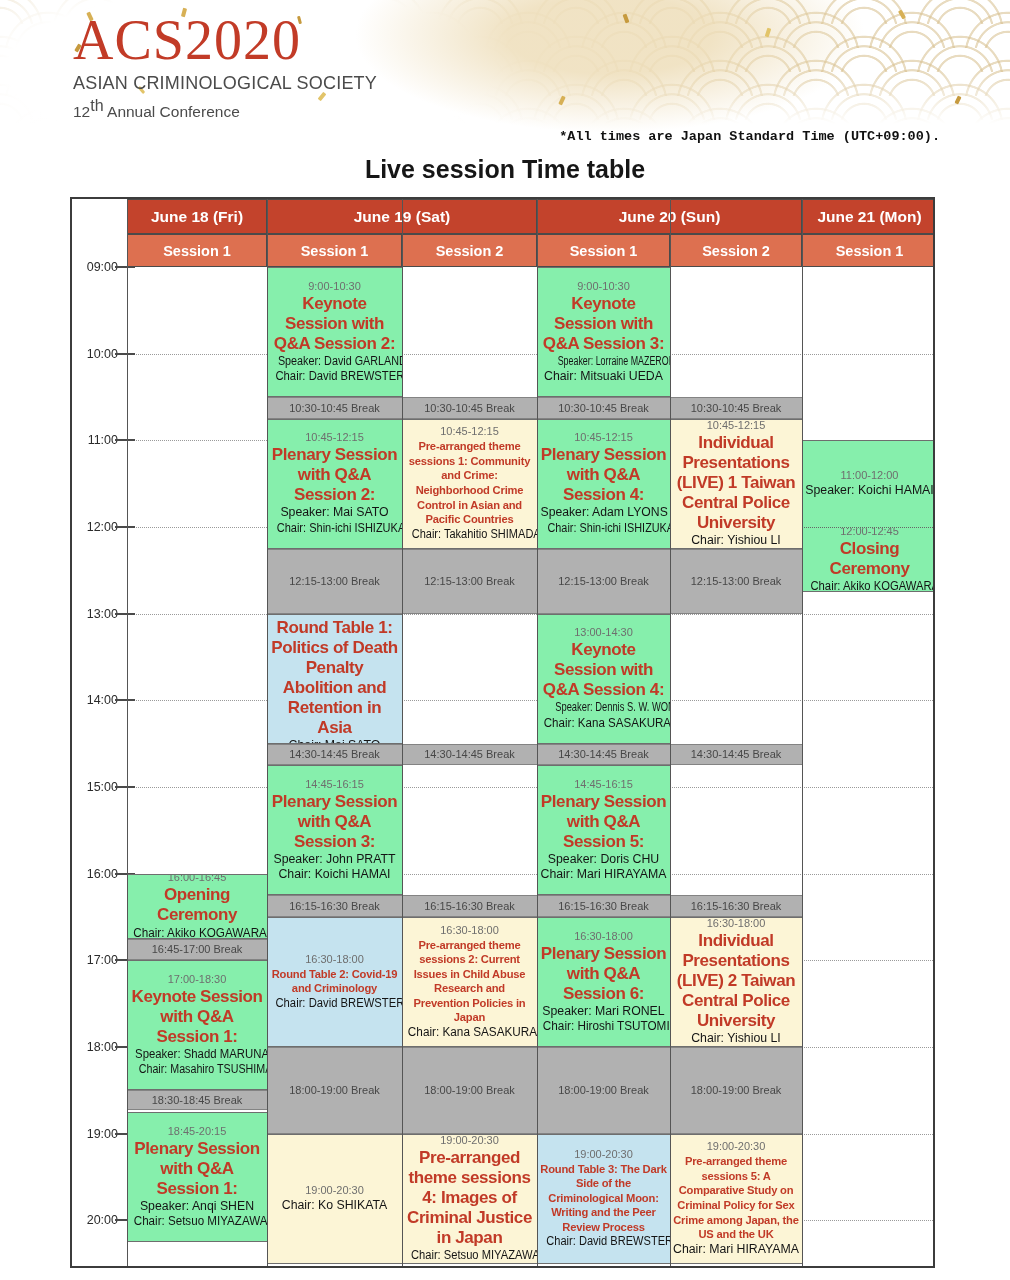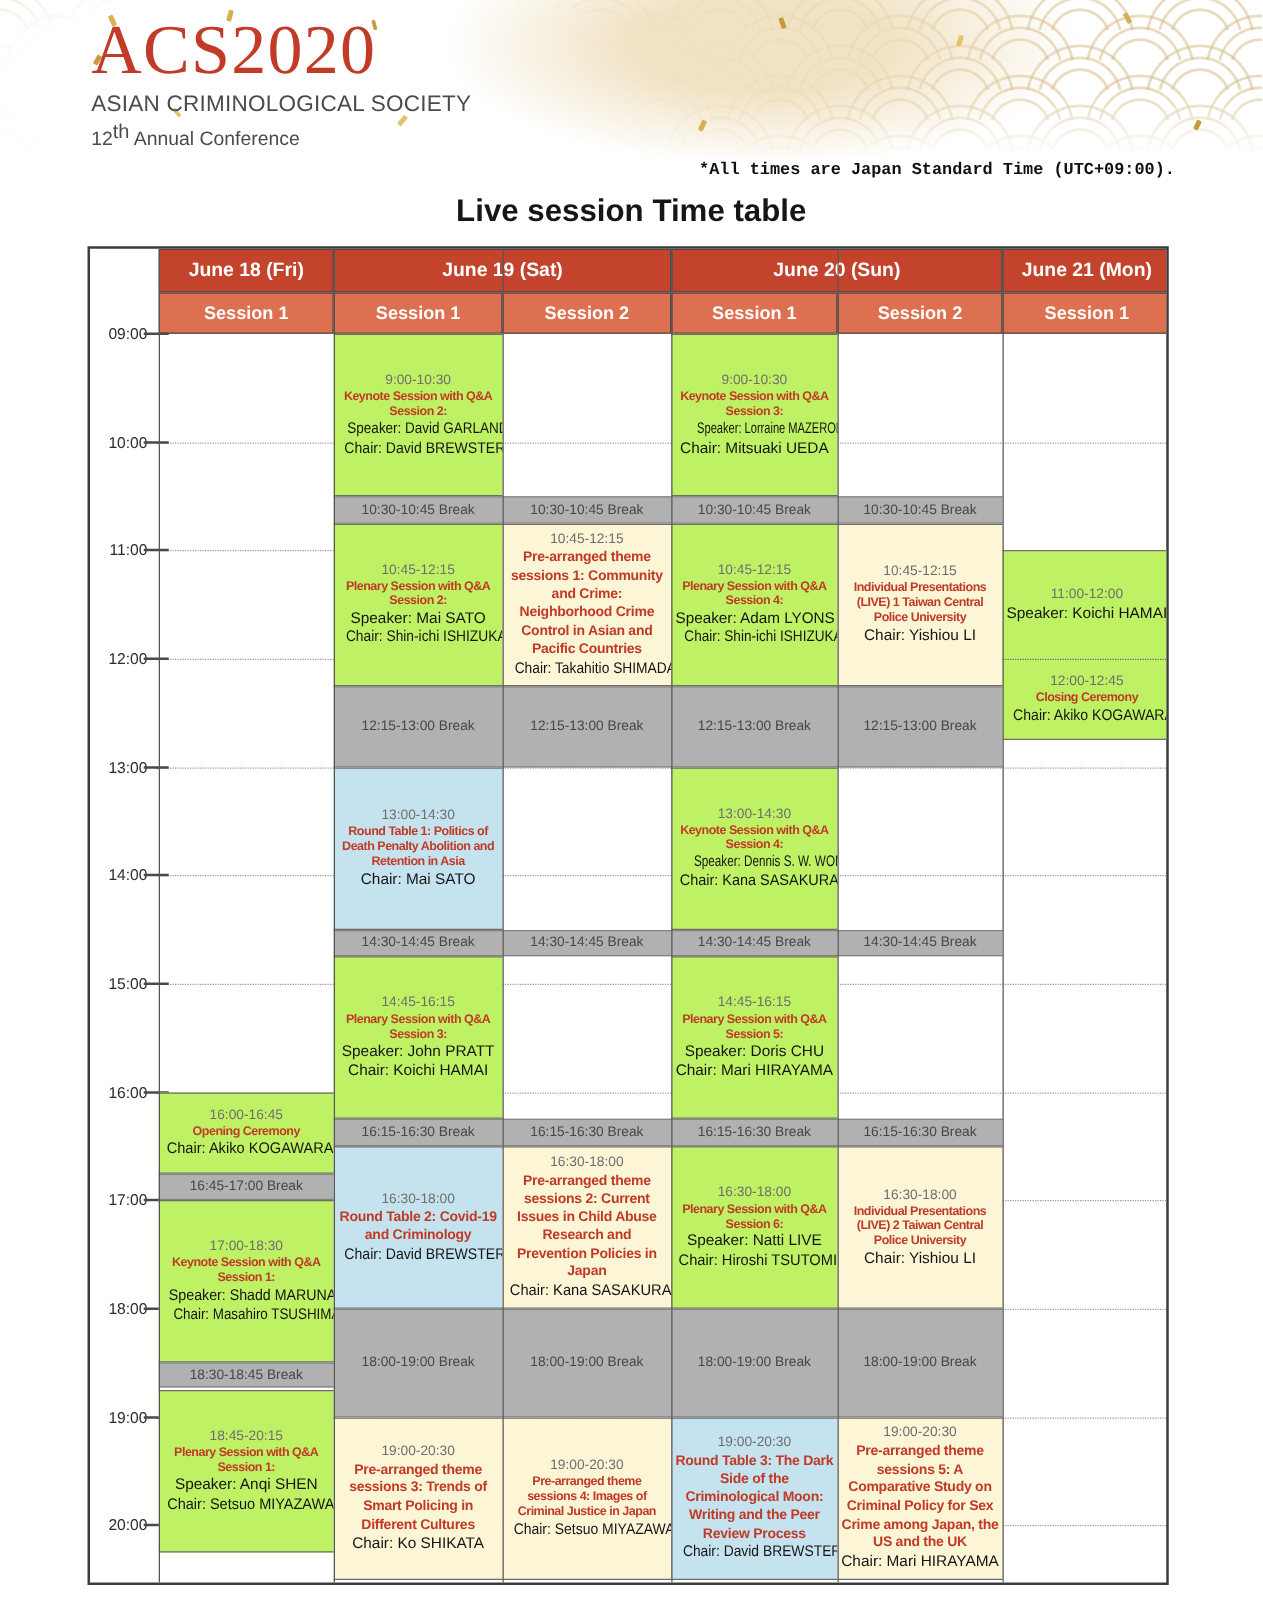--- a/index.html
+++ b/index.html
@@ -42,27 +42,27 @@
   .tick{position:absolute;left:43px;width:20px;height:2px;background:#4a4a4a;margin-top:-1px;}
   .hline{position:absolute;left:53px;right:0;height:0;border-top:1.5px dotted #9a9a9a;}
   .vline{position:absolute;top:0;bottom:0;width:1px;background:#555;}
 
   .brk{position:absolute;background:#b1b1b1;border-top:1px solid #838383;border-bottom:1px solid #838383;
        box-sizing:border-box;display:flex;align-items:center;justify-content:center;
        font-size:11px;color:#474747;}
   .ev{position:absolute;box-sizing:border-box;border-top:1px solid #6e6e6e;border-bottom:1px solid #6e6e6e;
       display:flex;flex-direction:column;align-items:center;justify-content:center;
       text-align:center;padding:2px 3px;overflow:hidden;}
-  .style-keynote{background:#bef264;}
+  .style-keynote{background:#86efac;}
   .style-theme{background:#fcf5d6;}
   .style-roundtable{background:#c5e3ef;}
   .noBottom{border-bottom:none;}
   .dottedTop{border-top:1px dotted #666;}
   .ev .t{width:100%;font-size:11px;color:#6e6e6e;margin-bottom:2px;white-space:nowrap;}
-  .ev .title{width:100%;font-size:10px;font-weight:bold;color:#c13a27;line-height:1.18;letter-spacing:-0.4px;}
+  .ev .title{width:100%;font-size:17px;font-weight:bold;color:#c13a27;line-height:1.18;letter-spacing:-0.4px;}
   .ev.compact .title{font-size:11.2px;line-height:1.3;letter-spacing:-0.2px;}
   .ev .person{width:100%;font-size:12.3px;color:#141414;line-height:1.25;white-space:nowrap;}
 </style>
 </head>
 <body>
 
 <div class="page">
 
   <div class="banner">
     <div class="seigaiha"></div>
@@ -181,21 +181,20 @@
       </div>
       <div class="brk" style="left: 195px; width: 135px; top: 696.336px; height: 21.6668px;">16:15-16:30 Break</div>
       <div class="ev style-roundtable compact" style="left: 195px; width: 135px; top: 718.003px; height: 130px;">
         <div class="t">16:30-18:00</div>
         <div class="title">Round Table 2: Covid-19 and Criminology</div>
         <div class="person" style="transform: scaleX(0.914894); transform-origin: 50% 50%;">Chair: David BREWSTER</div>
       </div>
       <div class="brk" style="left: 195px; width: 135px; top: 848.003px; height: 86.667px;">18:00-19:00 Break</div>
       <div class="ev style-theme compact" style="left: 195px; width: 135px; top: 934.67px; height: 130px;">
         <div class="t">19:00-20:30</div>
-        <div class="title">Pre-arranged theme sessions 3: Trends of Smart Policing in Different Cultures</div>
         <div class="person">Chair: Ko SHIKATA</div>
       </div>
       <div class="brk" style="left: 330px; width: 135px; top: 198px; height: 21.6668px;">10:30-10:45 Break</div>
       <div class="ev style-theme compact" style="left: 330px; width: 135px; top: 219.667px; height: 130px;">
         <div class="t">10:45-12:15</div>
         <div class="title">Pre-arranged theme sessions 1: Community and Crime: Neighborhood Crime Control in Asian and Pacific Countries</div>
         <div class="person" style="transform: scaleX(0.895833); transform-origin: 50% 50%;">Chair: Takahitio SHIMADA</div>
       </div>
       <div class="brk" style="left: 330px; width: 135px; top: 349.668px; height: 65.0002px;">12:15-13:00 Break</div>
       <div class="brk" style="left: 330px; width: 135px; top: 544.668px; height: 21.6668px;">14:30-14:45 Break</div>
@@ -235,21 +234,21 @@
       <div class="ev style-keynote" style="left: 465px; width: 133px; top: 566.335px; height: 130px;">
         <div class="t">14:45-16:15</div>
         <div class="title">Plenary Session with Q&amp;A Session 5:</div>
         <div class="person">Speaker: Doris CHU</div>
         <div class="person">Chair: Mari HIRAYAMA</div>
       </div>
       <div class="brk" style="left: 465px; width: 133px; top: 696.336px; height: 21.6668px;">16:15-16:30 Break</div>
       <div class="ev style-keynote" style="left: 465px; width: 133px; top: 718.003px; height: 130px;">
         <div class="t">16:30-18:00</div>
         <div class="title">Plenary Session with Q&amp;A Session 6:</div>
-        <div class="person">Speaker: Natti LIVE</div>
+        <div class="person">Speaker: Mari RONEL</div>
         <div class="person" style="transform: scaleX(0.954887); transform-origin: 50% 50%;">Chair: Hiroshi TSUTOMI</div>
       </div>
       <div class="brk" style="left: 465px; width: 133px; top: 848.003px; height: 86.667px;">18:00-19:00 Break</div>
       <div class="ev style-roundtable compact" style="left: 465px; width: 133px; top: 934.67px; height: 130px;">
         <div class="t">19:00-20:30</div>
         <div class="title">Round Table 3: The Dark Side of the Criminological Moon: Writing and the Peer Review Process</div>
         <div class="person" style="transform: scaleX(0.900709); transform-origin: 50% 50%;">Chair: David BREWSTER</div>
       </div>
       <div class="brk" style="left: 598px; width: 132px; top: 198px; height: 21.6668px;">10:30-10:45 Break</div>
       <div class="ev style-theme" style="left: 598px; width: 132px; top: 219.667px; height: 130px;">

